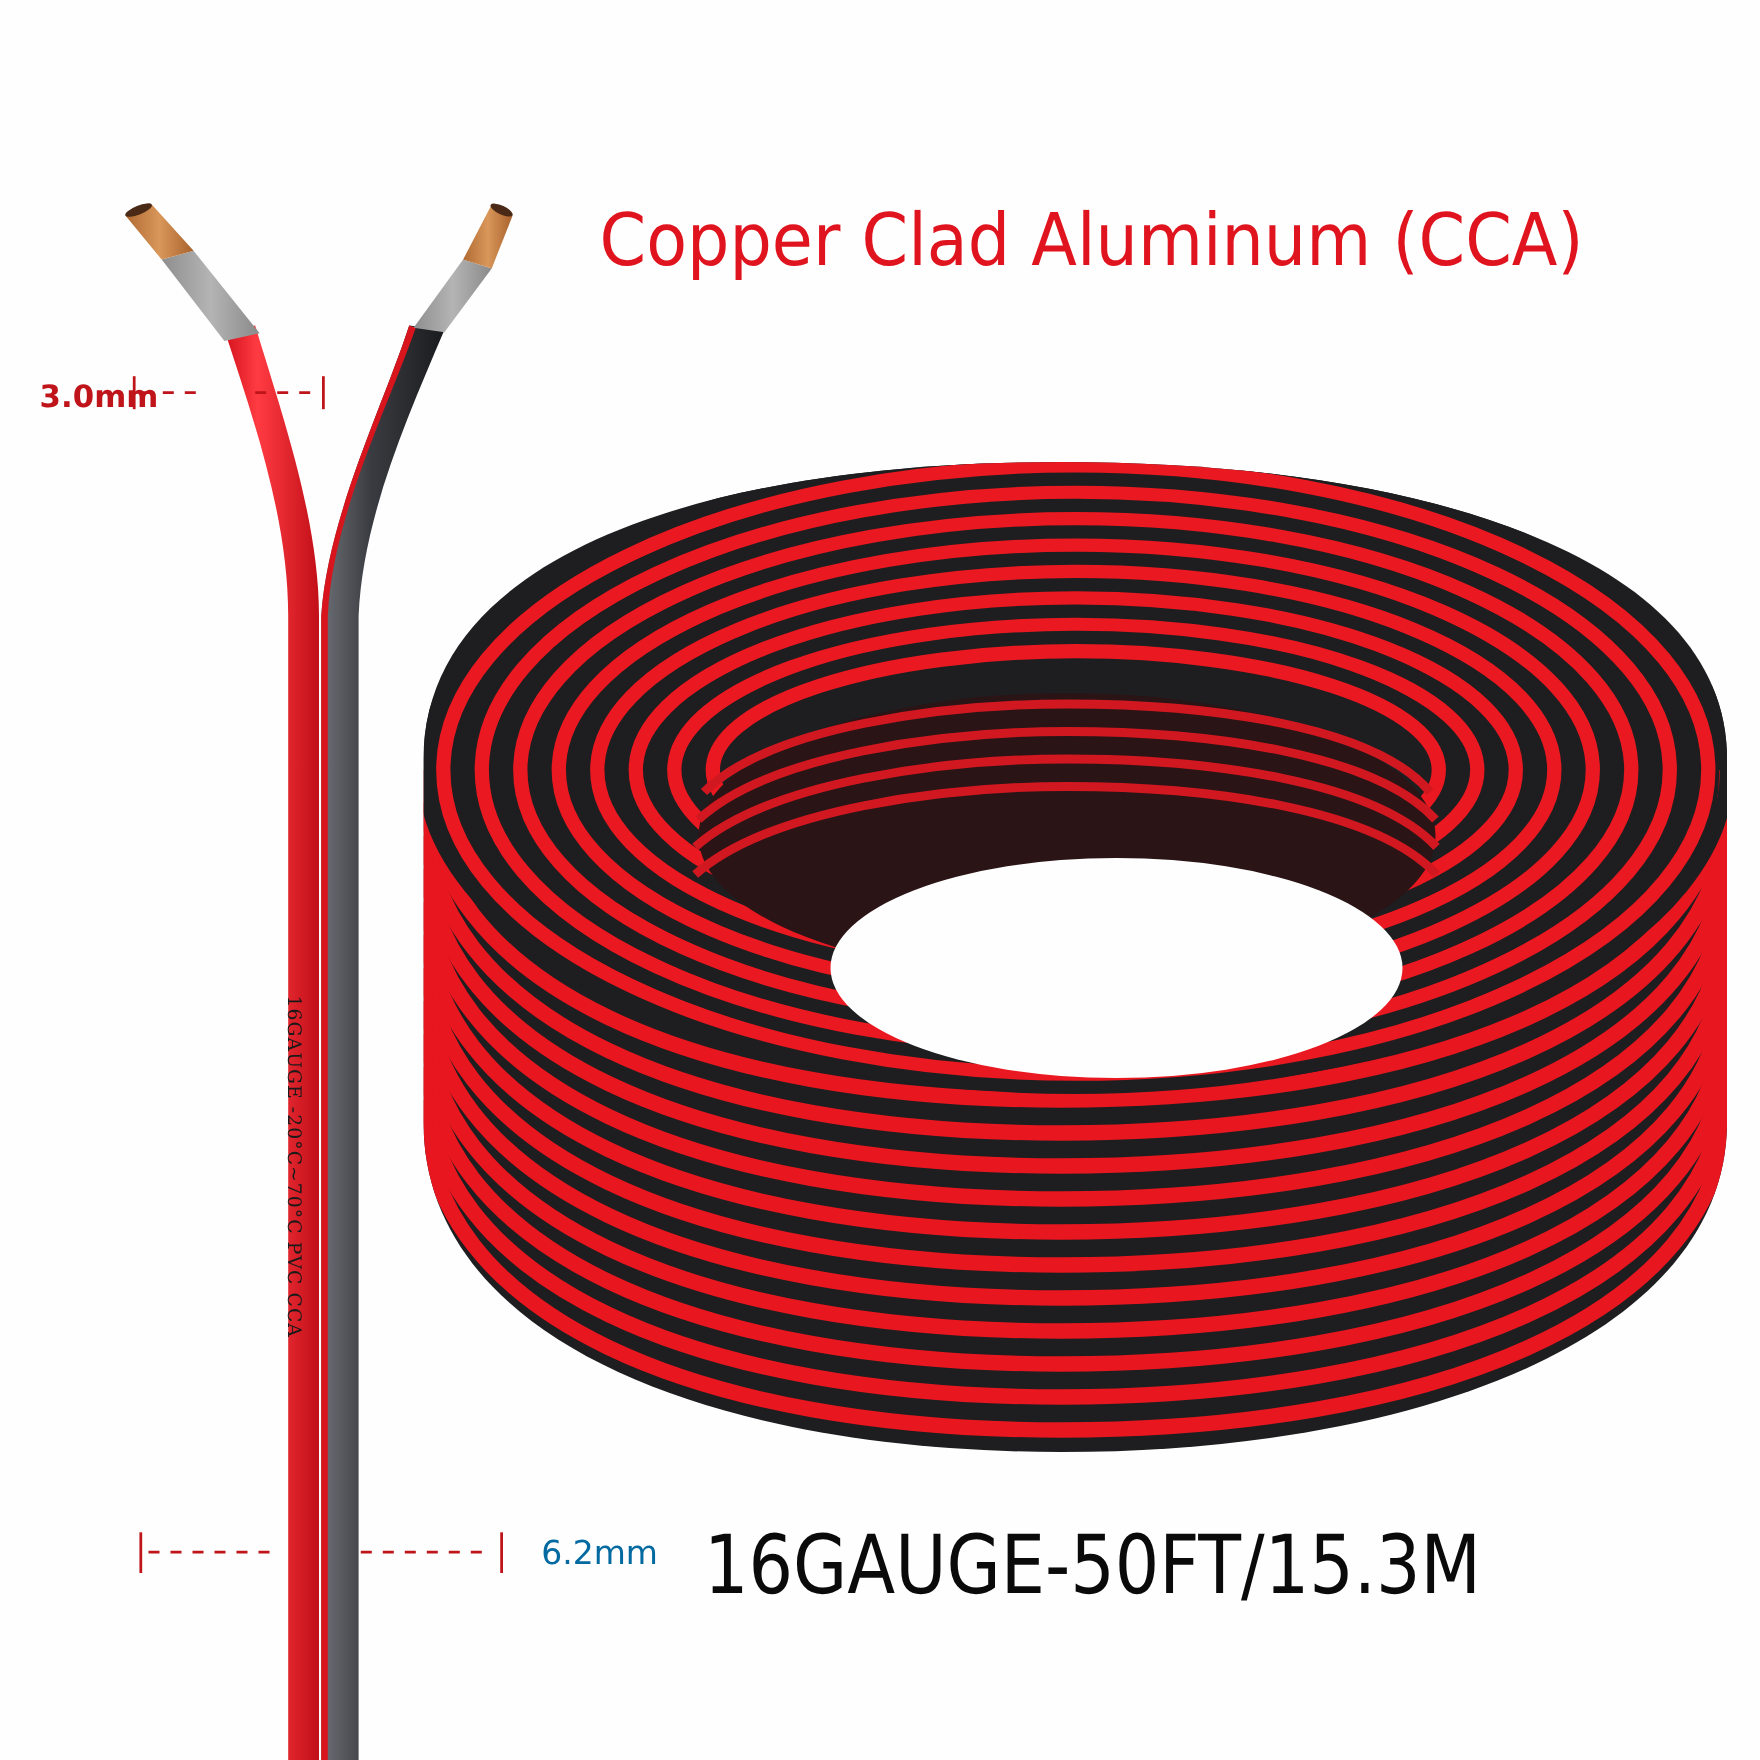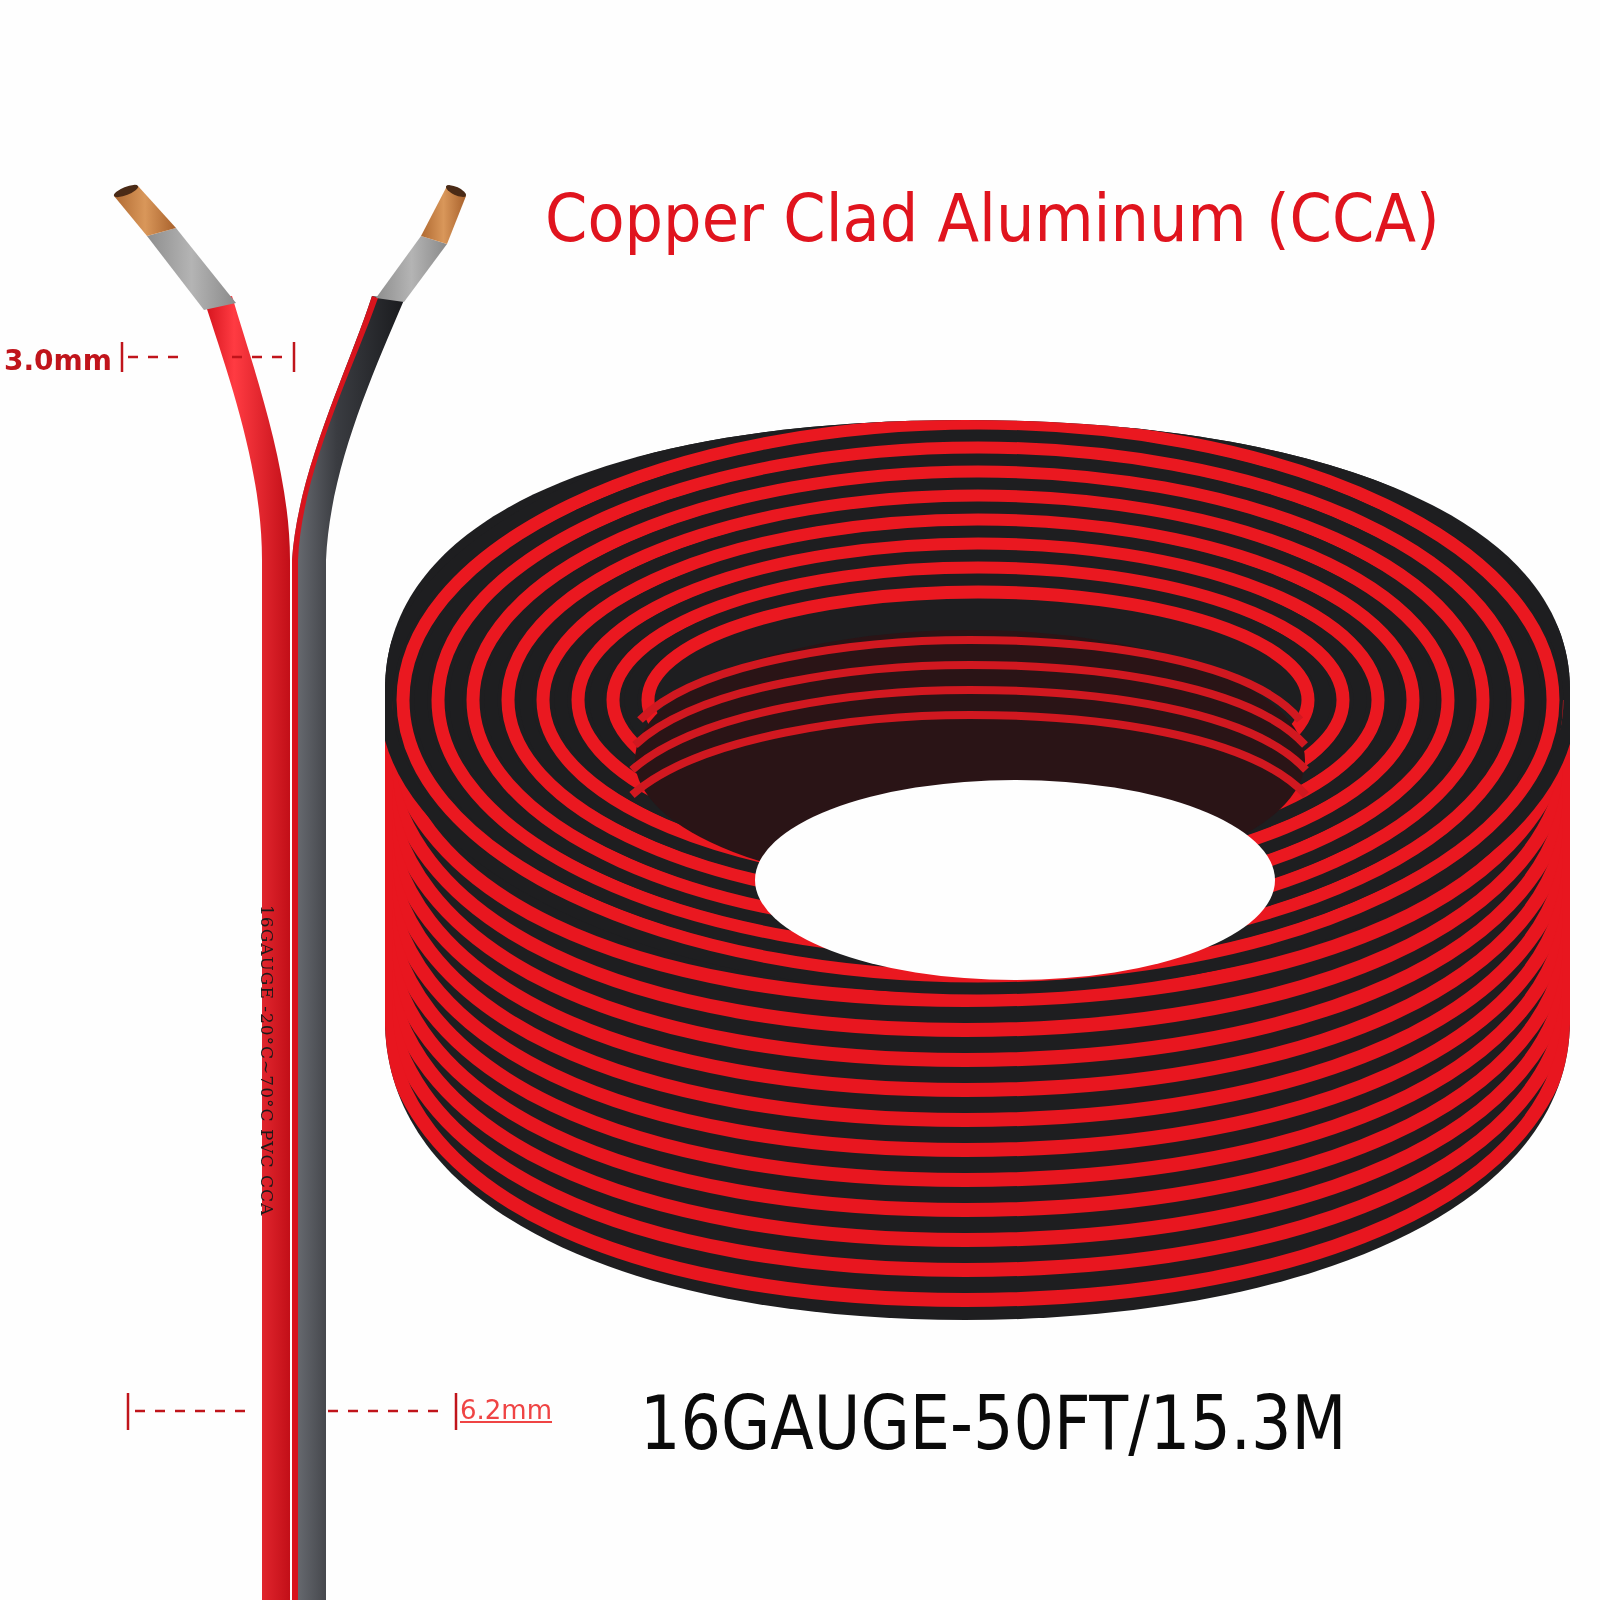--- a/index.html
+++ b/index.html
@@ -9,24 +9,24 @@
   }
   .title {
     position:absolute; left:545px; top:180px; font-size:66px; letter-spacing:0px;
     color:#e0141e; font-weight:500; white-space:nowrap; transform:scaleX(0.92); transform-origin:left top;
   }
   .spec {
     position:absolute; left:640px; top:1380px; font-size:74px; color:#0a0a0a; white-space:nowrap;
     transform:scaleX(0.86); transform-origin:left top;
   }
   .dim-label {
-    position:absolute; color:#c0141b; font-size:28px; font-weight:bold; white-space:nowrap;
+    position:absolute; color:#c0141b; font-size:28px; font-weight:bold; white-space:nowrap;margin-left:32px;
   }
   .dim-label.d1 { left:4px; top:344px; }
-  .dim-label.d2 { left:460px; top:1395px; font-weight:normal; font-size:26px; color:#ef4444;text-decoration:underline; }
+  .dim-label.d2 { left:460px; top:1395px; font-weight:normal; font-size:30px; color:#0369a1; }
   .art { position:absolute; left:0; top:0; }
   .wire-print {
     position:absolute; left:256px; top:905px; transform-origin:left top; transform:rotate(90deg) translateY(-100%);
     font-family:"DejaVu Serif", serif; font-size:17px; color:#1a1a1a; white-space:nowrap; letter-spacing:1px;
     width:360px; height:22px; line-height:22px;
   }
 </style>
 </head>
 <body>
 

